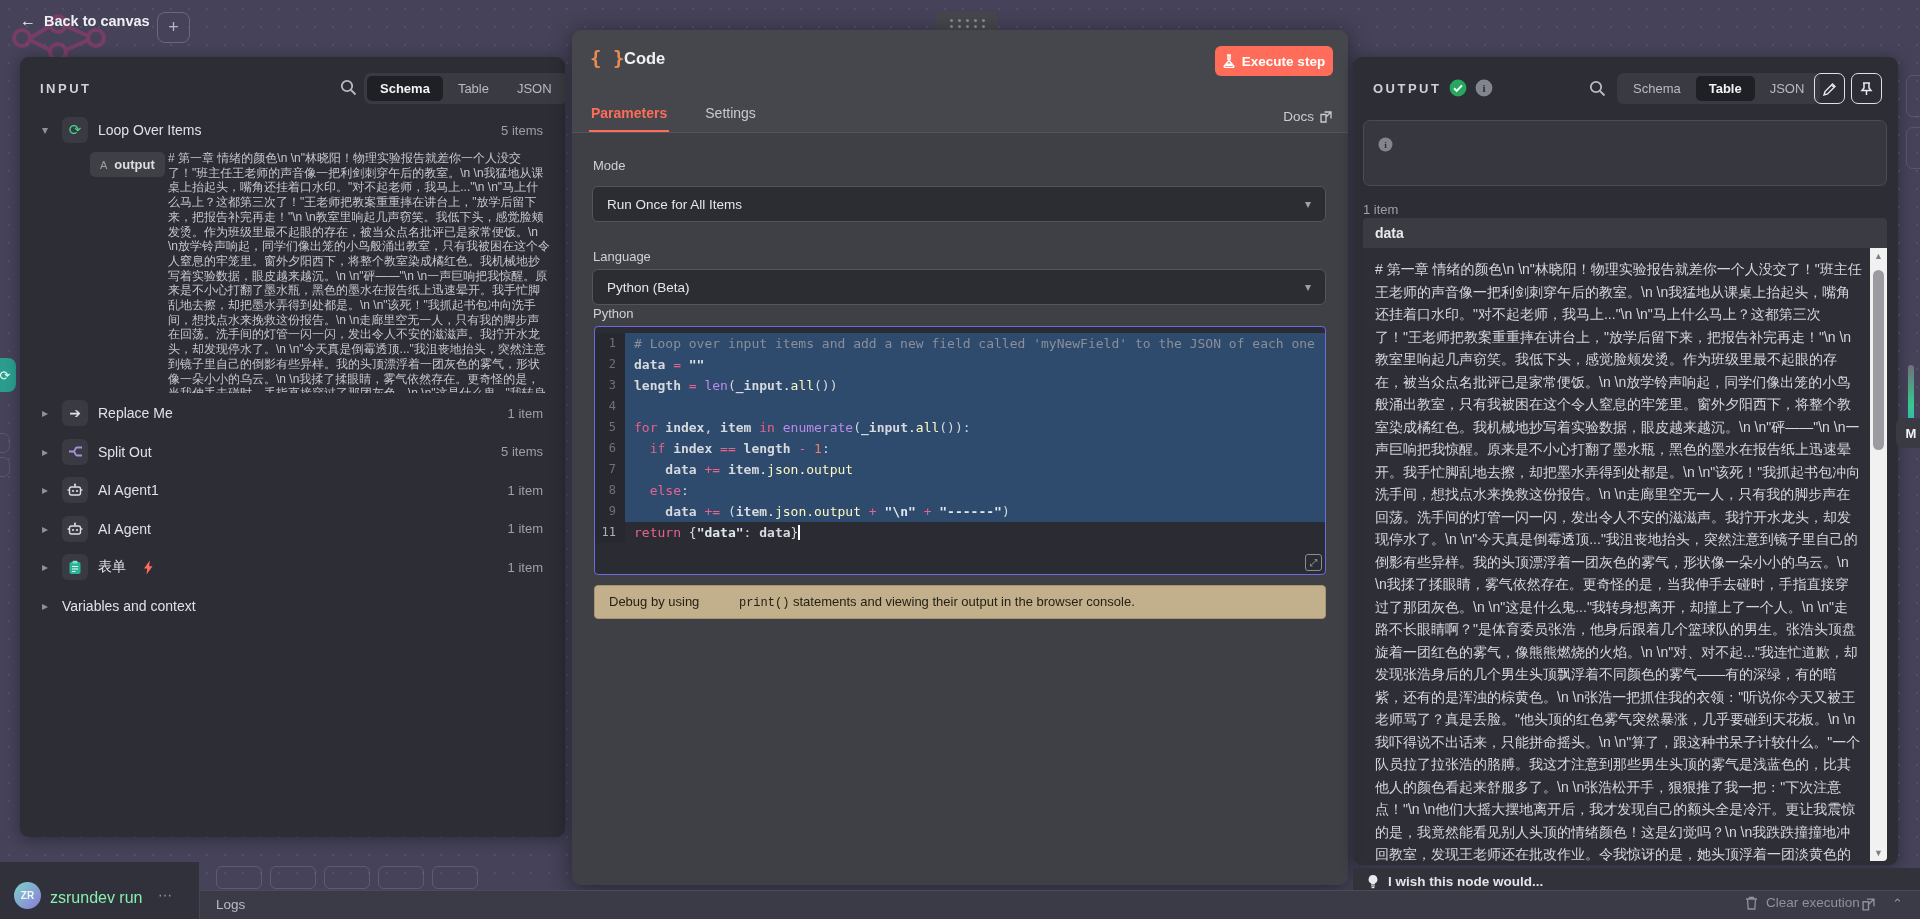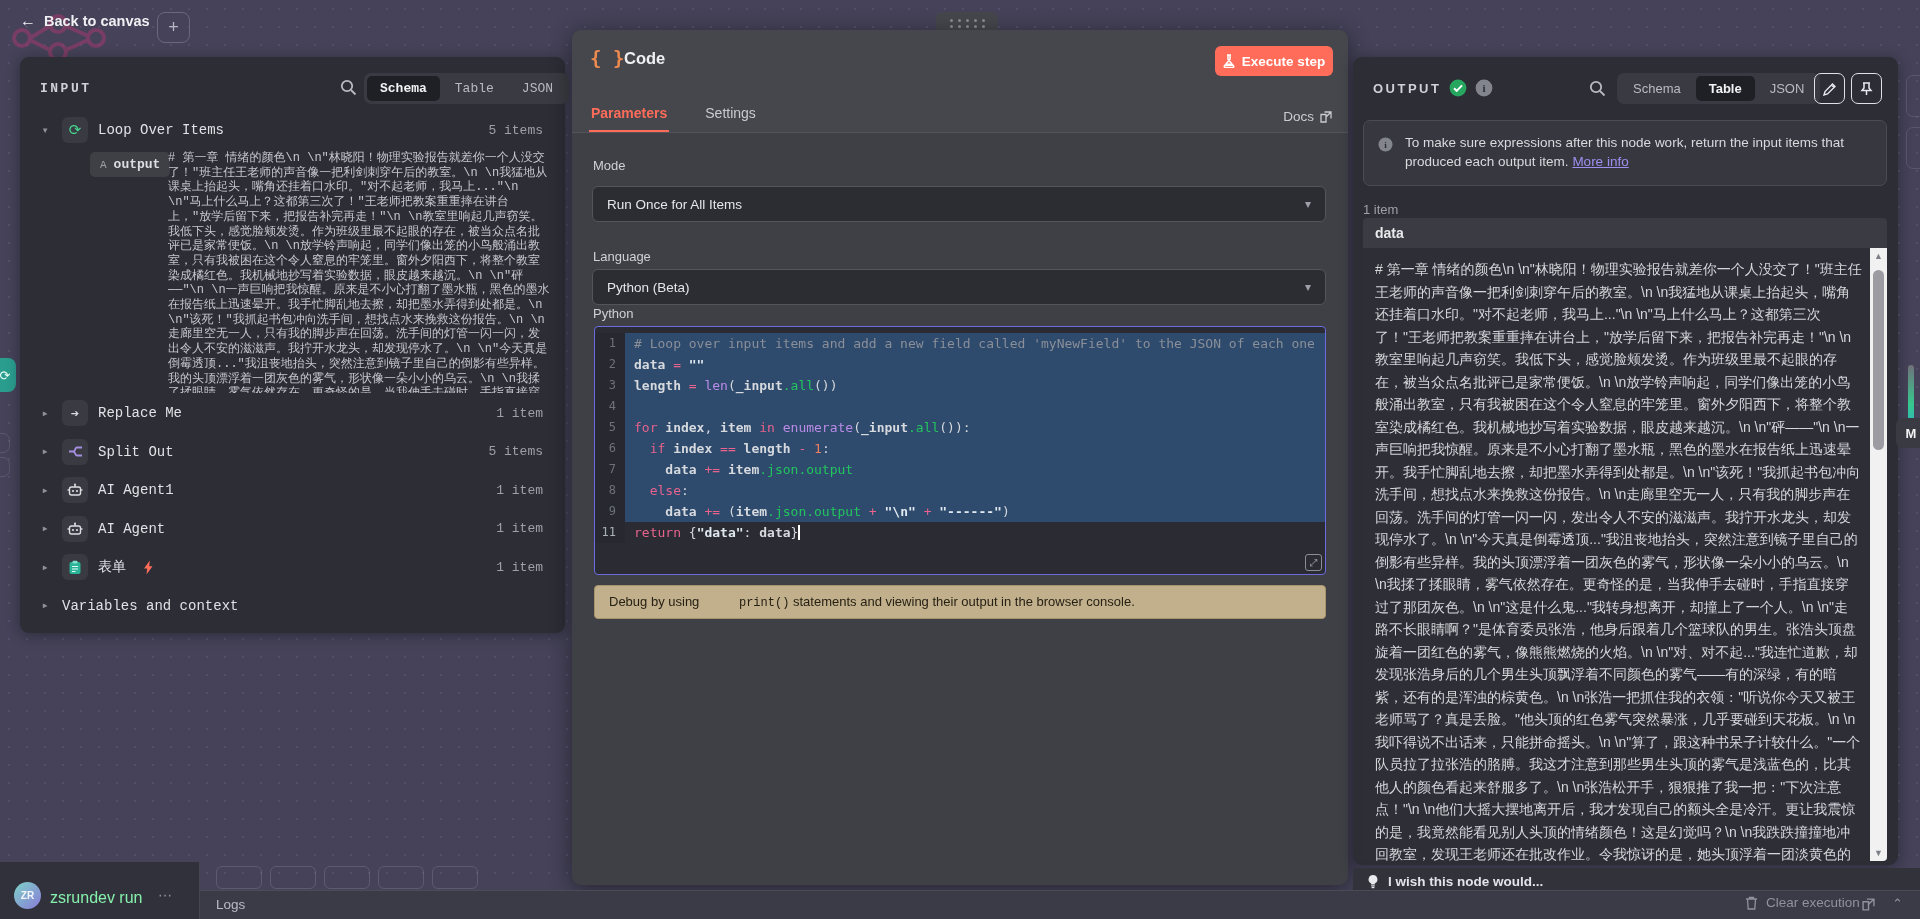--- a/index.html
+++ b/index.html
@@ -20,21 +20,21 @@
   .node-row{position:relative;display:flex;align-items:center;gap:10px;height:30px;}
   .node-label{font-size:14px;color:#e0e2e6;}
   .node-count{position:absolute;right:4px;font-size:13px;color:#9da0a8;}
   .cjk{word-break:break-all;overflow:hidden;}
   
   .code-line{display:flex;height:21px;line-height:21px;font-family:"DejaVu Sans Mono",monospace;font-size:13px;white-space:pre;}
   .gut{width:30px;flex:none;text-align:right;padding-right:9px;color:#6d717b;background:#282930;font-size:12px;}
   .code-body{flex:1;padding-left:9px;overflow:hidden;}
   .code-line.sel .code-body{background:#2e4a6c;}
   .tk-c{color:#8a8f99;} .tk-k{color:#e8638d;} .tk-o{color:#e8638d;}
-  .tk-v{color:#d6d9de;font-weight:600;} .tk-b{color:#bb8be8;} .tk-a{color:#22c55e;}
+  .tk-v{color:#d6d9de;font-weight:600;} .tk-b{color:#bb8be8;} .tk-a{color:#fef9c3;}
   .tk-s{color:#dfe8f0;font-weight:600;} .tk-n{color:#ef7e63;} .tk-w{color:#d6d9de;}
   .cursor{display:inline-block;width:2px;height:15px;background:#fff;vertical-align:-3px;}
   .field{position:absolute;left:20px;width:734px;height:36px;background:#2b2d32;border:1px solid #53555b;
     border-radius:6px;display:flex;align-items:center;padding:0 14px;font-size:13.5px;color:#e4e6ea;}
   .field .dd{margin-left:auto;color:#9da0a8;font-size:12px;}
   .flabel{position:absolute;left:21px;font-size:13px;color:#cfd1d7;}
   .outline-btn{position:absolute;width:31px;height:31px;border:1.5px solid #dfe1e6;border-radius:7px;
     display:flex;align-items:center;justify-content:center;cursor:pointer;}
   svg{display:block;}
   .faint{position:absolute;border:1px solid #6a687e;border-radius:7px;opacity:.55;}
@@ -78,21 +78,21 @@
         <i style="width:3px;height:3px;border-radius:50%;background:#8b8e98;"></i>
         <i style="width:3px;height:3px;border-radius:50%;background:#8b8e98;"></i>
     </div>
   </div>
 
   <div style="position:absolute;left:-6px;top:358px;width:22px;height:34px;background:#2aa霸;background:#2a9d8f;border-radius:0 8px 8px 0;
               display:flex;align-items:center;justify-content:center;color:#eafff7;font-size:13px;">⟳</div>
   <div class="faint" style="left:-8px;top:433px;width:18px;height:20px;"></div>
   <div class="faint" style="left:-8px;top:457px;width:18px;height:20px;"></div>
 
-  <div class="panel" style="left:20px;top:57px;width:545px;height:576px;font-family:Liberation Mono, monospace;">
+  <div class="panel" style="left:20px;top:57px;width:545px;height:780px;">
     <span class="ltr" style="position:absolute;left:20px;top:24px;">INPUT</span>
     <span style="position:absolute;left:320px;top:22px;cursor:pointer;">
       <svg width="17" height="17" viewBox="0 0 17 17">
           <circle cx="7" cy="7" r="5.2" fill="none" stroke="#b9bbc1" stroke-width="1.8"></circle>
           <line x1="11" y1="11" x2="15.5" y2="15.5" stroke="#b9bbc1" stroke-width="1.8"></line>
         </svg>
     </span>
     <div class="tabs" id="input-tabs" style="position:absolute;left:344px;top:16px;">
         <span class="tab active">Schema</span>
         <span class="tab">Table</span>
@@ -290,24 +290,20 @@
     </div>
 
     <div style="position:absolute;left:10px;top:63px;width:524px;height:66px;background:#37383f;border:1px solid #4a4b53;
                 border-radius:7px;display:flex;align-items:flex-start;gap:12px;padding:12px 14px;">
       <span style="margin-top:4px;">
         <svg width="15" height="15" viewBox="0 0 18 18">
             <circle cx="9" cy="9" r="8.4" fill="#82858d"></circle>
             <text x="9" y="13" text-anchor="middle" font-size="11" font-weight="bold" fill="#2c2d35" font-family="Liberation Serif,serif">i</text>
           </svg>
       </span>
-      <span style="font-size:13.5px;line-height:19px;color:#d8dade;">
-        <span>To make sure expressions after this node work, return the input items that produced each output item.</span>
-        <a style="color:#9c8ff0;text-decoration:underline;cursor:pointer;">More info</a>
-      </span>
     </div>
     <span class="count" style="position:absolute;left:10px;top:145px;">1 item</span>
 
     <div style="position:absolute;left:10px;top:161px;width:524px;height:643px;background:#2d2e36;border-radius:4px;overflow:hidden;">
       <div style="height:30px;background:#3a3b43;display:flex;align-items:center;padding:0 12px;font-weight:700;
                   font-size:14px;color:#e8eaec;cursor:pointer;">data</div>
       <div class="cjk" style="position:absolute;left:0;top:30px;right:17px;bottom:0;padding:10px 8px 0 12px;font-size:14px;line-height:22.5px;color:#d5d7db;"># 第一章 情绪的颜色\n \n"林晓阳！物理实验报告就差你一个人没交了！"班主任王老师的声音像一把利剑刺穿午后的教室。\n \n我猛地从课桌上抬起头，嘴角还挂着口水印。"对不起老师，我马上..."\n \n"马上什么马上？这都第三次了！"王老师把教案重重摔在讲台上，"放学后留下来，把报告补完再走！"\n \n教室里响起几声窃笑。我低下头，感觉脸颊发烫。作为班级里最不起眼的存在，被当众点名批评已是家常便饭。\n \n放学铃声响起，同学们像出笼的小鸟般涌出教室，只有我被困在这个令人窒息的牢笼里。窗外夕阳西下，将整个教室染成橘红色。我机械地抄写着实验数据，眼皮越来越沉。\n \n"砰——"\n \n一声巨响把我惊醒。原来是不小心打翻了墨水瓶，黑色的墨水在报告纸上迅速晕开。我手忙脚乱地去擦，却把墨水弄得到处都是。\n \n"该死！"我抓起书包冲向洗手间，想找点水来挽救这份报告。\n \n走廊里空无一人，只有我的脚步声在回荡。洗手间的灯管一闪一闪，发出令人不安的滋滋声。我拧开水龙头，却发现停水了。\n \n"今天真是倒霉透顶..."我沮丧地抬头，突然注意到镜子里自己的倒影有些异样。我的头顶漂浮着一团灰色的雾气，形状像一朵小小的乌云。\n \n我揉了揉眼睛，雾气依然存在。更奇怪的是，当我伸手去碰时，手指直接穿过了那团灰色。\n \n"这是什么鬼..."我转身想离开，却撞上了一个人。\n \n"走路不长眼睛啊？"是体育委员张浩，他身后跟着几个篮球队的男生。张浩头顶盘旋着一团红色的雾气，像熊熊燃烧的火焰。\n \n"对、对不起..."我连忙道歉，却发现张浩身后的几个男生头顶飘浮着不同颜色的雾气——有的深绿，有的暗紫，还有的是浑浊的棕黄色。\n \n张浩一把抓住我的衣领："听说你今天又被王老师骂了？真是丢脸。"他头顶的红色雾气突然暴涨，几乎要碰到天花板。\n \n我吓得说不出话来，只能拼命摇头。\n \n"算了，跟这种书呆子计较什么。"一个队员拉了拉张浩的胳膊。我这才注意到那些男生头顶的雾气是浅蓝色的，比其他人的颜色看起来舒服多了。\n \n张浩松开手，狠狠推了我一把："下次注意点！"\n \n他们大摇大摆地离开后，我才发现自己的额头全是冷汗。更让我震惊的是，我竟然能看见别人头顶的情绪颜色！这是幻觉吗？\n \n我跌跌撞撞地冲回教室，发现王老师还在批改作业。令我惊讶的是，她头顶浮着一团淡黄色的雾气，看起来温和平和。\n \n"林晓阳？你怎么还没走？"王老师抬起头。\n \n"老师，我...我的报告..."我结结巴巴地说，同时注意到当我提到报告时，王老师头顶的黄色雾气中掺入了一丝灰色。\n \n"算了，明天再交吧。"她叹了口气，"早点回家，注意安全。"\n \n走出校门，天色已晚。路灯下，我看到了更多令人震惊的景象：街边小贩头顶的橙色雾气，匆匆走过的上班族头顶的深蓝色雾气，还有一对吵架的情侣头顶纠缠在一起的红色和黑色雾气。\n \n公交站台旁，我发现了一个熟悉的身影——班上的转校生苏雨晴。她总是独来独往，据说家境不太好。此刻她低着头坐在长椅上，头顶笼罩着一团浓重的深紫色雾气，几乎要把她整个人包裹起来。\n \n"苏雨晴？"我犹豫着走上前，"你还好吗？"\n \n她猛地抬头，深紫色的雾气剧烈翻滚。我看清了她的脸——左脸颊上有一道明显的红印。\n \n"没、没事。"她迅速低下头，用长发遮住脸颊，"你别管我。"\n \n"你的脸..."我话还没说完，她就抓起书包跑开了，</div>
 
       <div style="position:absolute;right:0;top:30px;bottom:0;width:17px;background:#f1f1f2;">
         <div style="height:16px;display:flex;align-items:center;justify-content:center;color:#7d7f86;font-size:9px;">▲</div>

